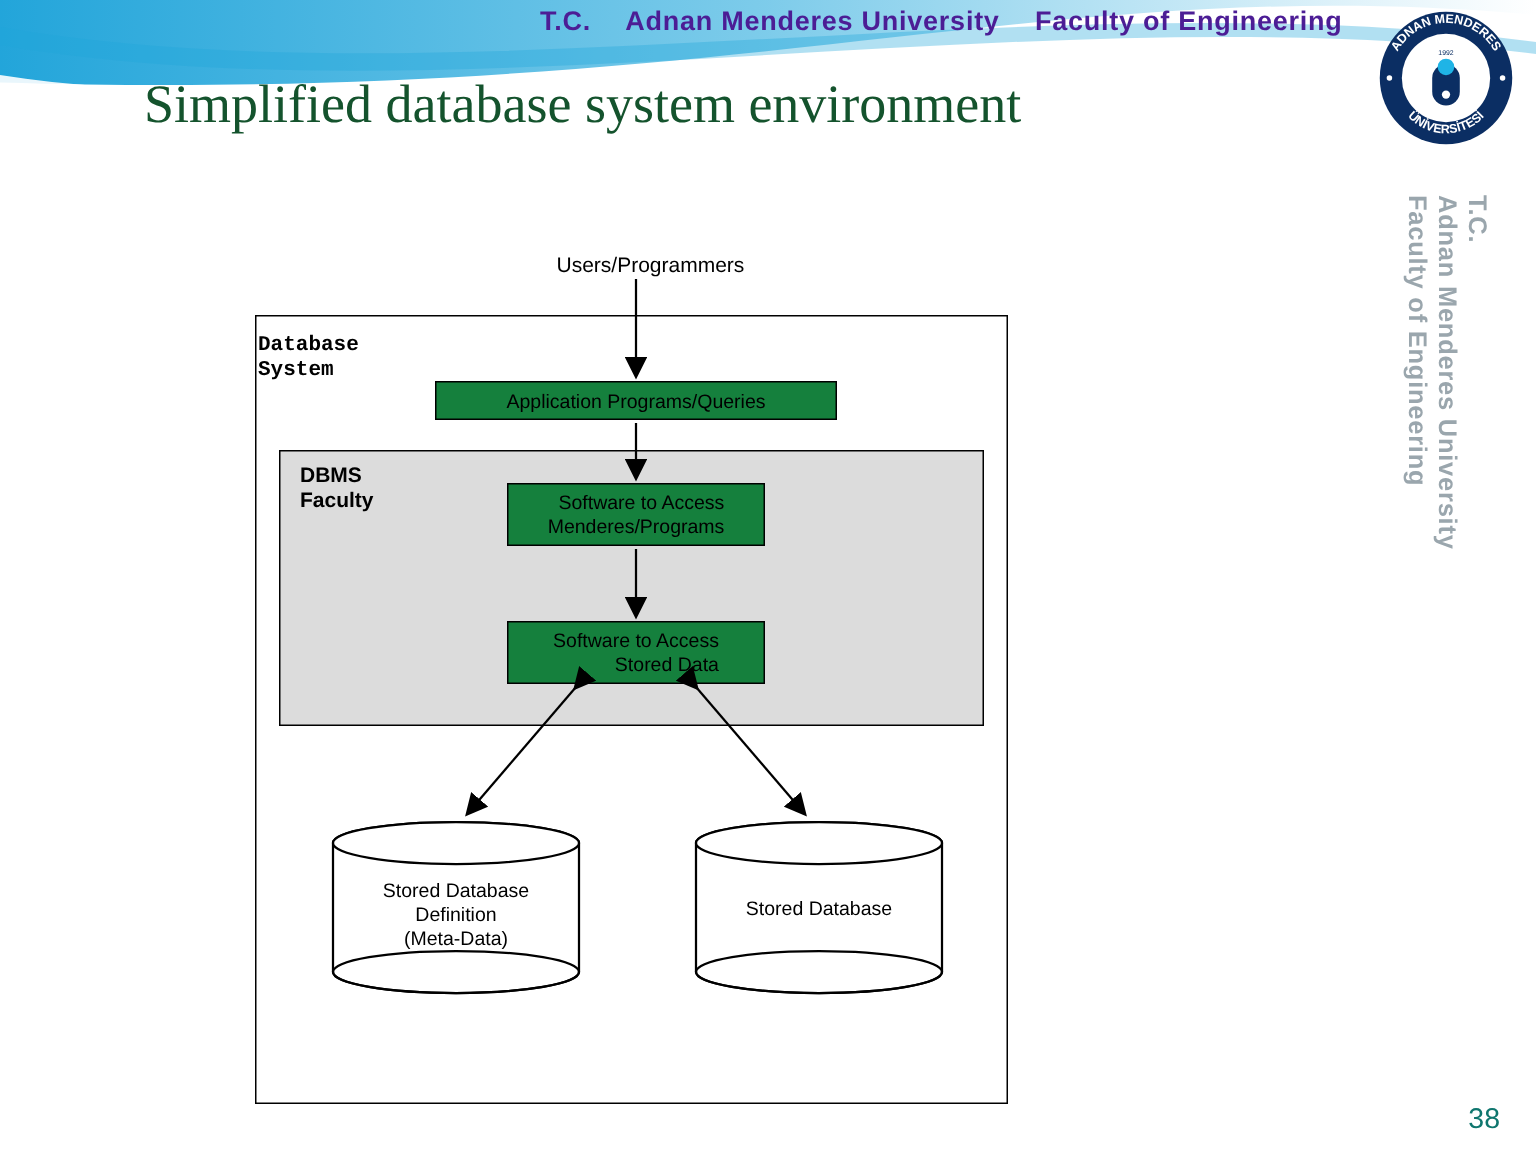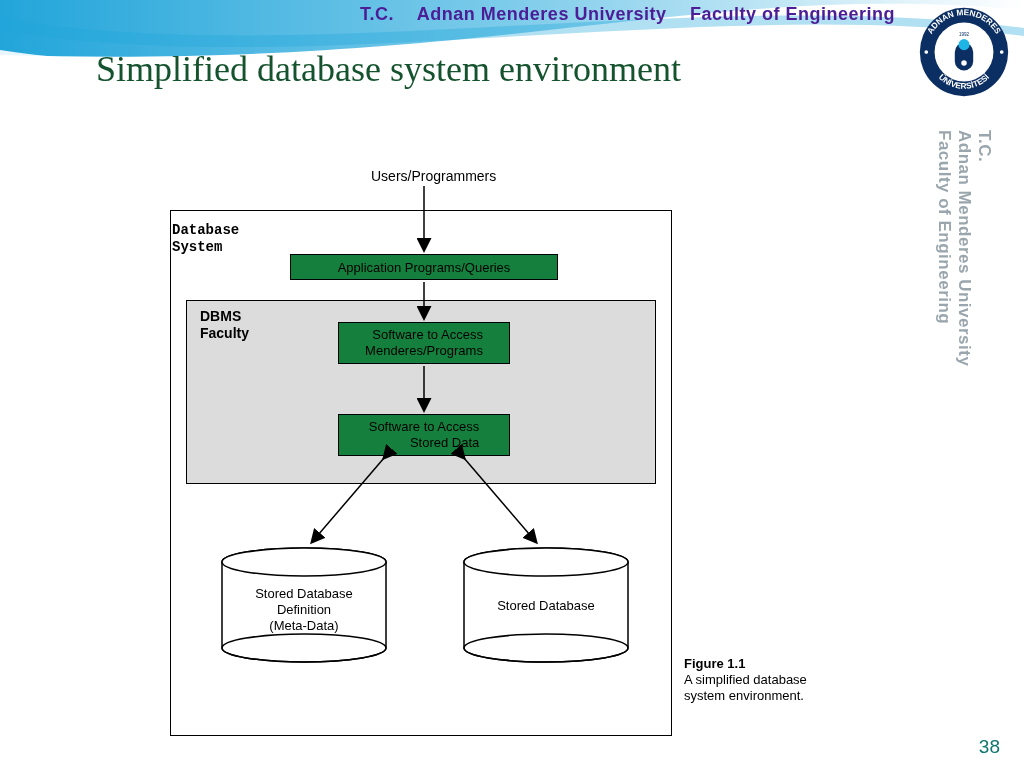--- a/index.html
+++ b/index.html
@@ -145,20 +145,15 @@
 
     <line x1="254" y1="120" x2="254" y2="156" stroke="#000" stroke-width="1.5" marker-end="url(#ah)"></line>
 
     <line x1="254" y1="204" x2="254" y2="248" stroke="#000" stroke-width="1.5" marker-end="url(#ah)"></line>
 
     <line x1="214" y1="296" x2="142" y2="380" stroke="#000" stroke-width="1.5" marker-end="url(#ah)" marker-start="url(#ah)"></line>
 
     <line x1="294" y1="296" x2="366" y2="380" stroke="#000" stroke-width="1.5" marker-end="url(#ah)" marker-start="url(#ah)"></line>
   </svg>
 
-  <div class="caption">
-    <b>Figure 1.1</b><br>
-    <span>A simplified database</span><br>
-    <span>system environment.</span>
-  </div>
 </div>
 
 <div class="pnum">38</div>
 
 </body></html>

